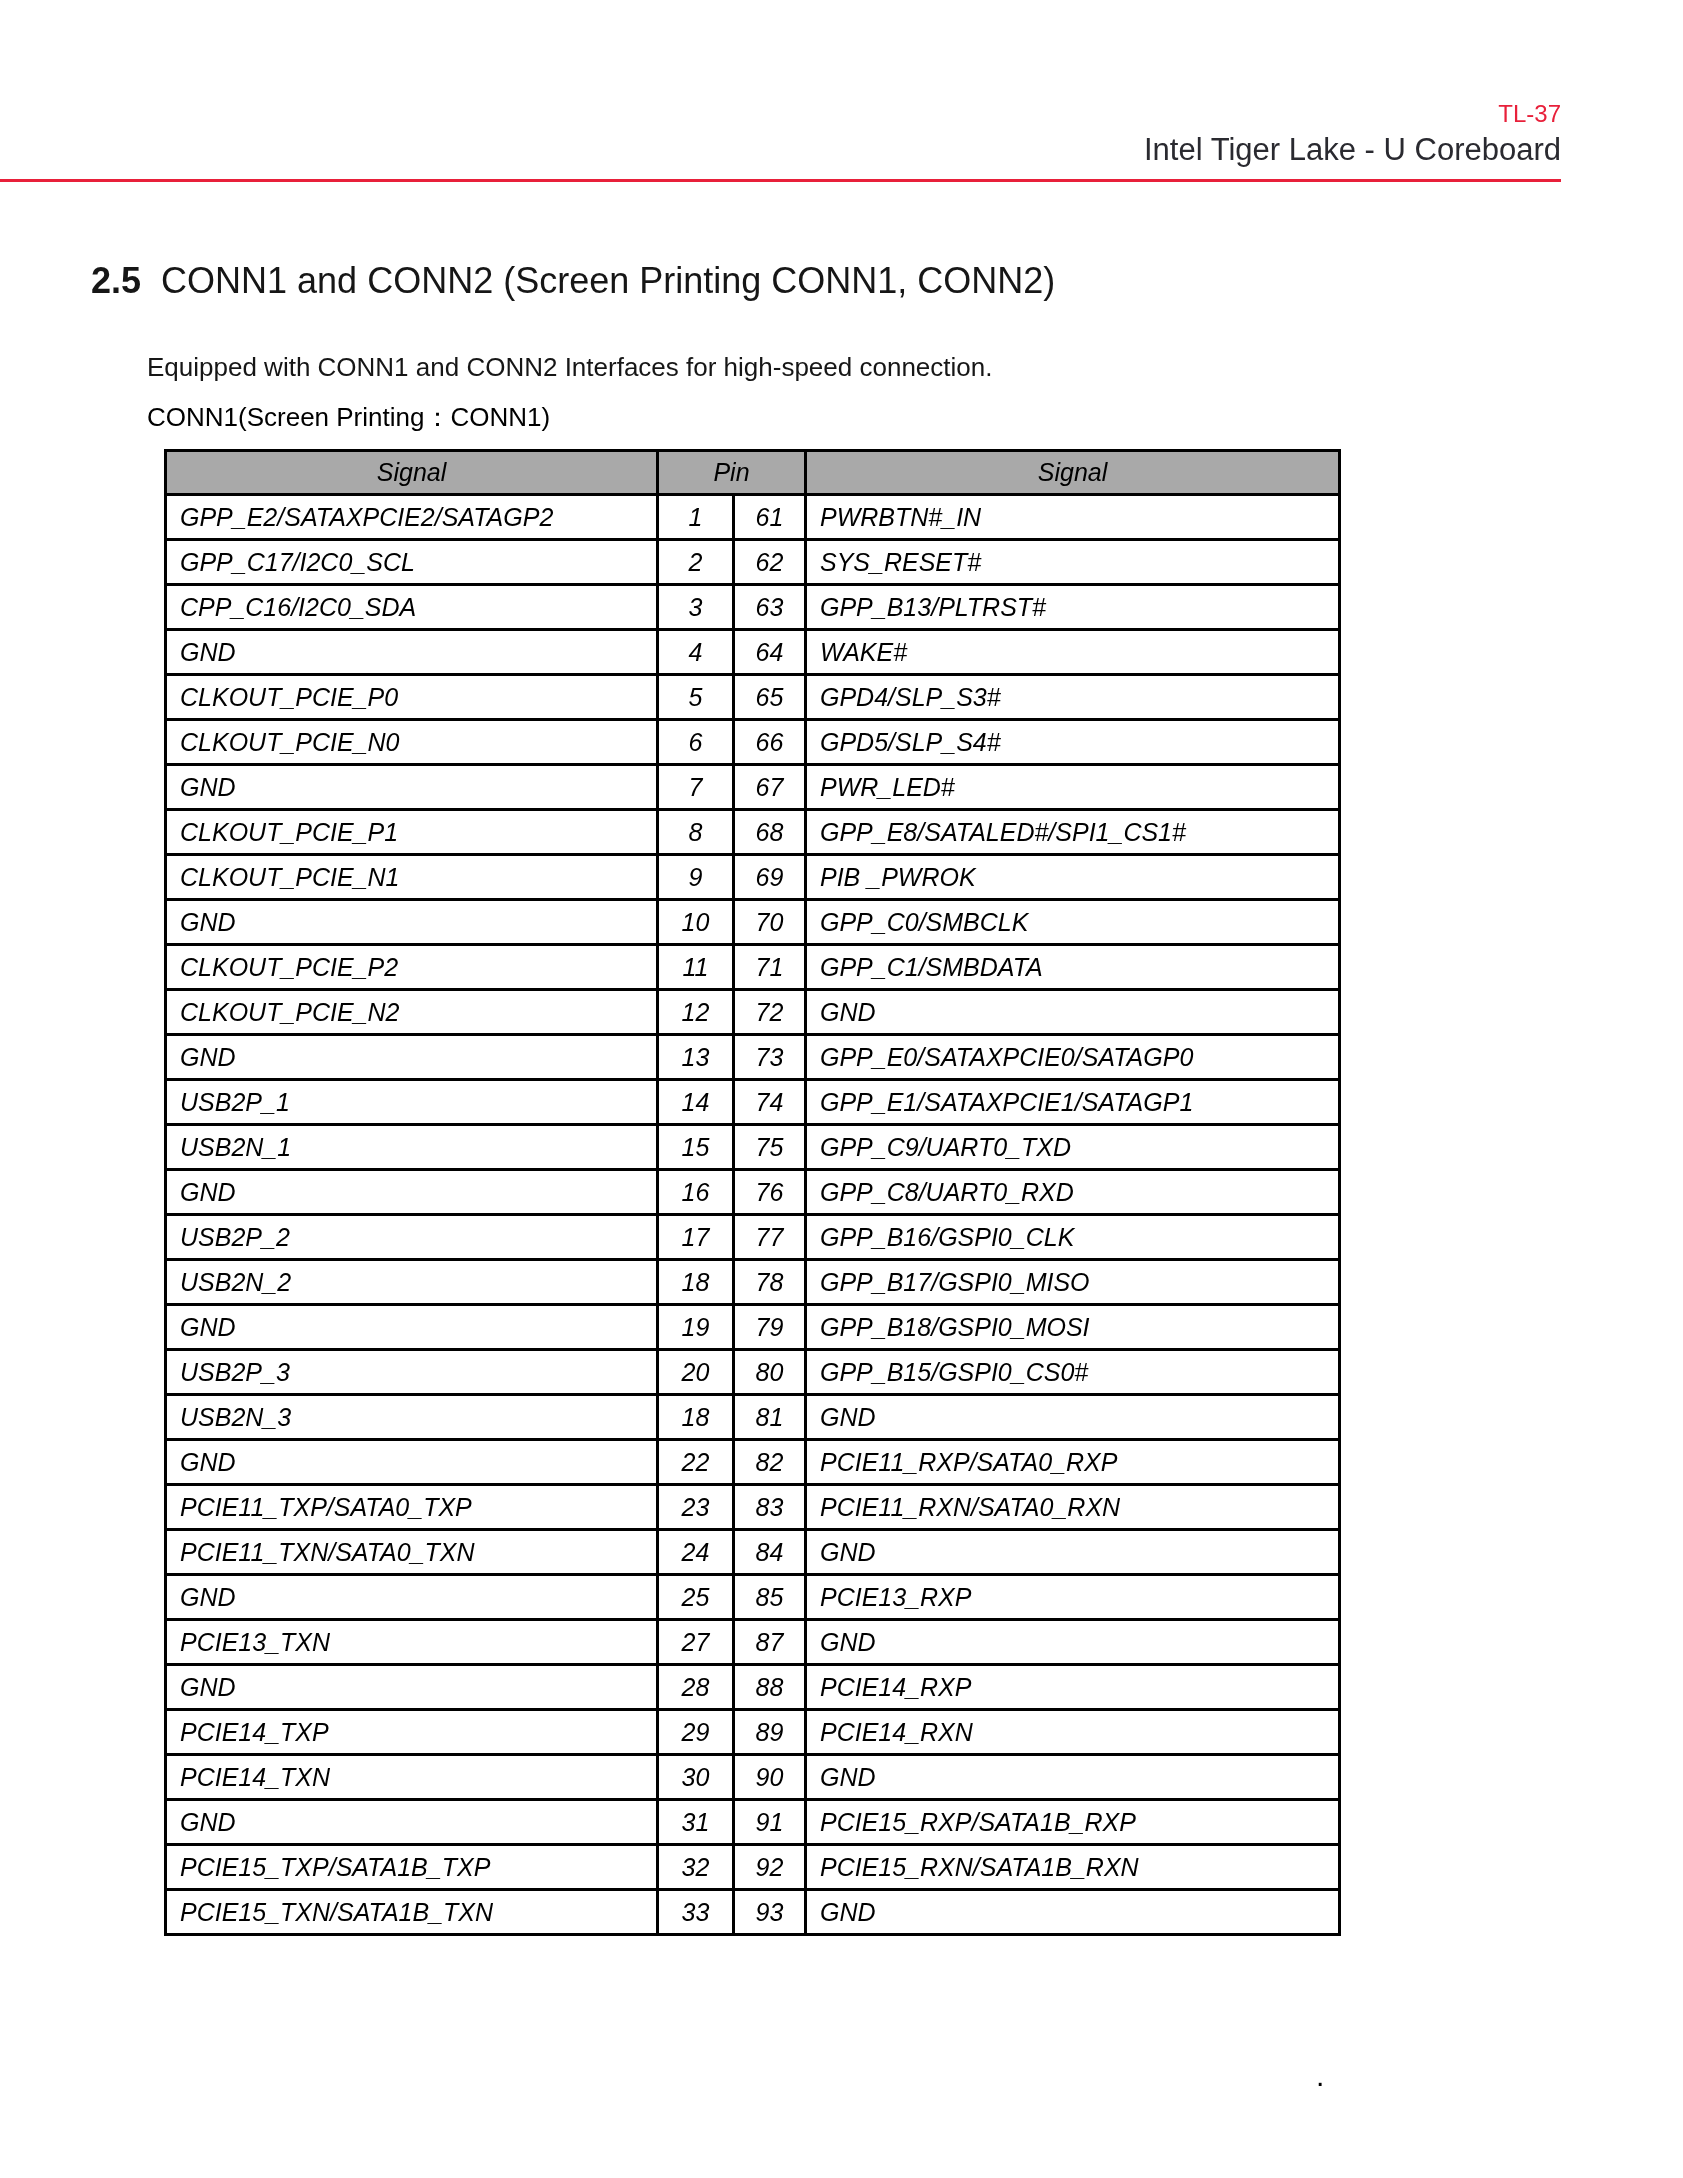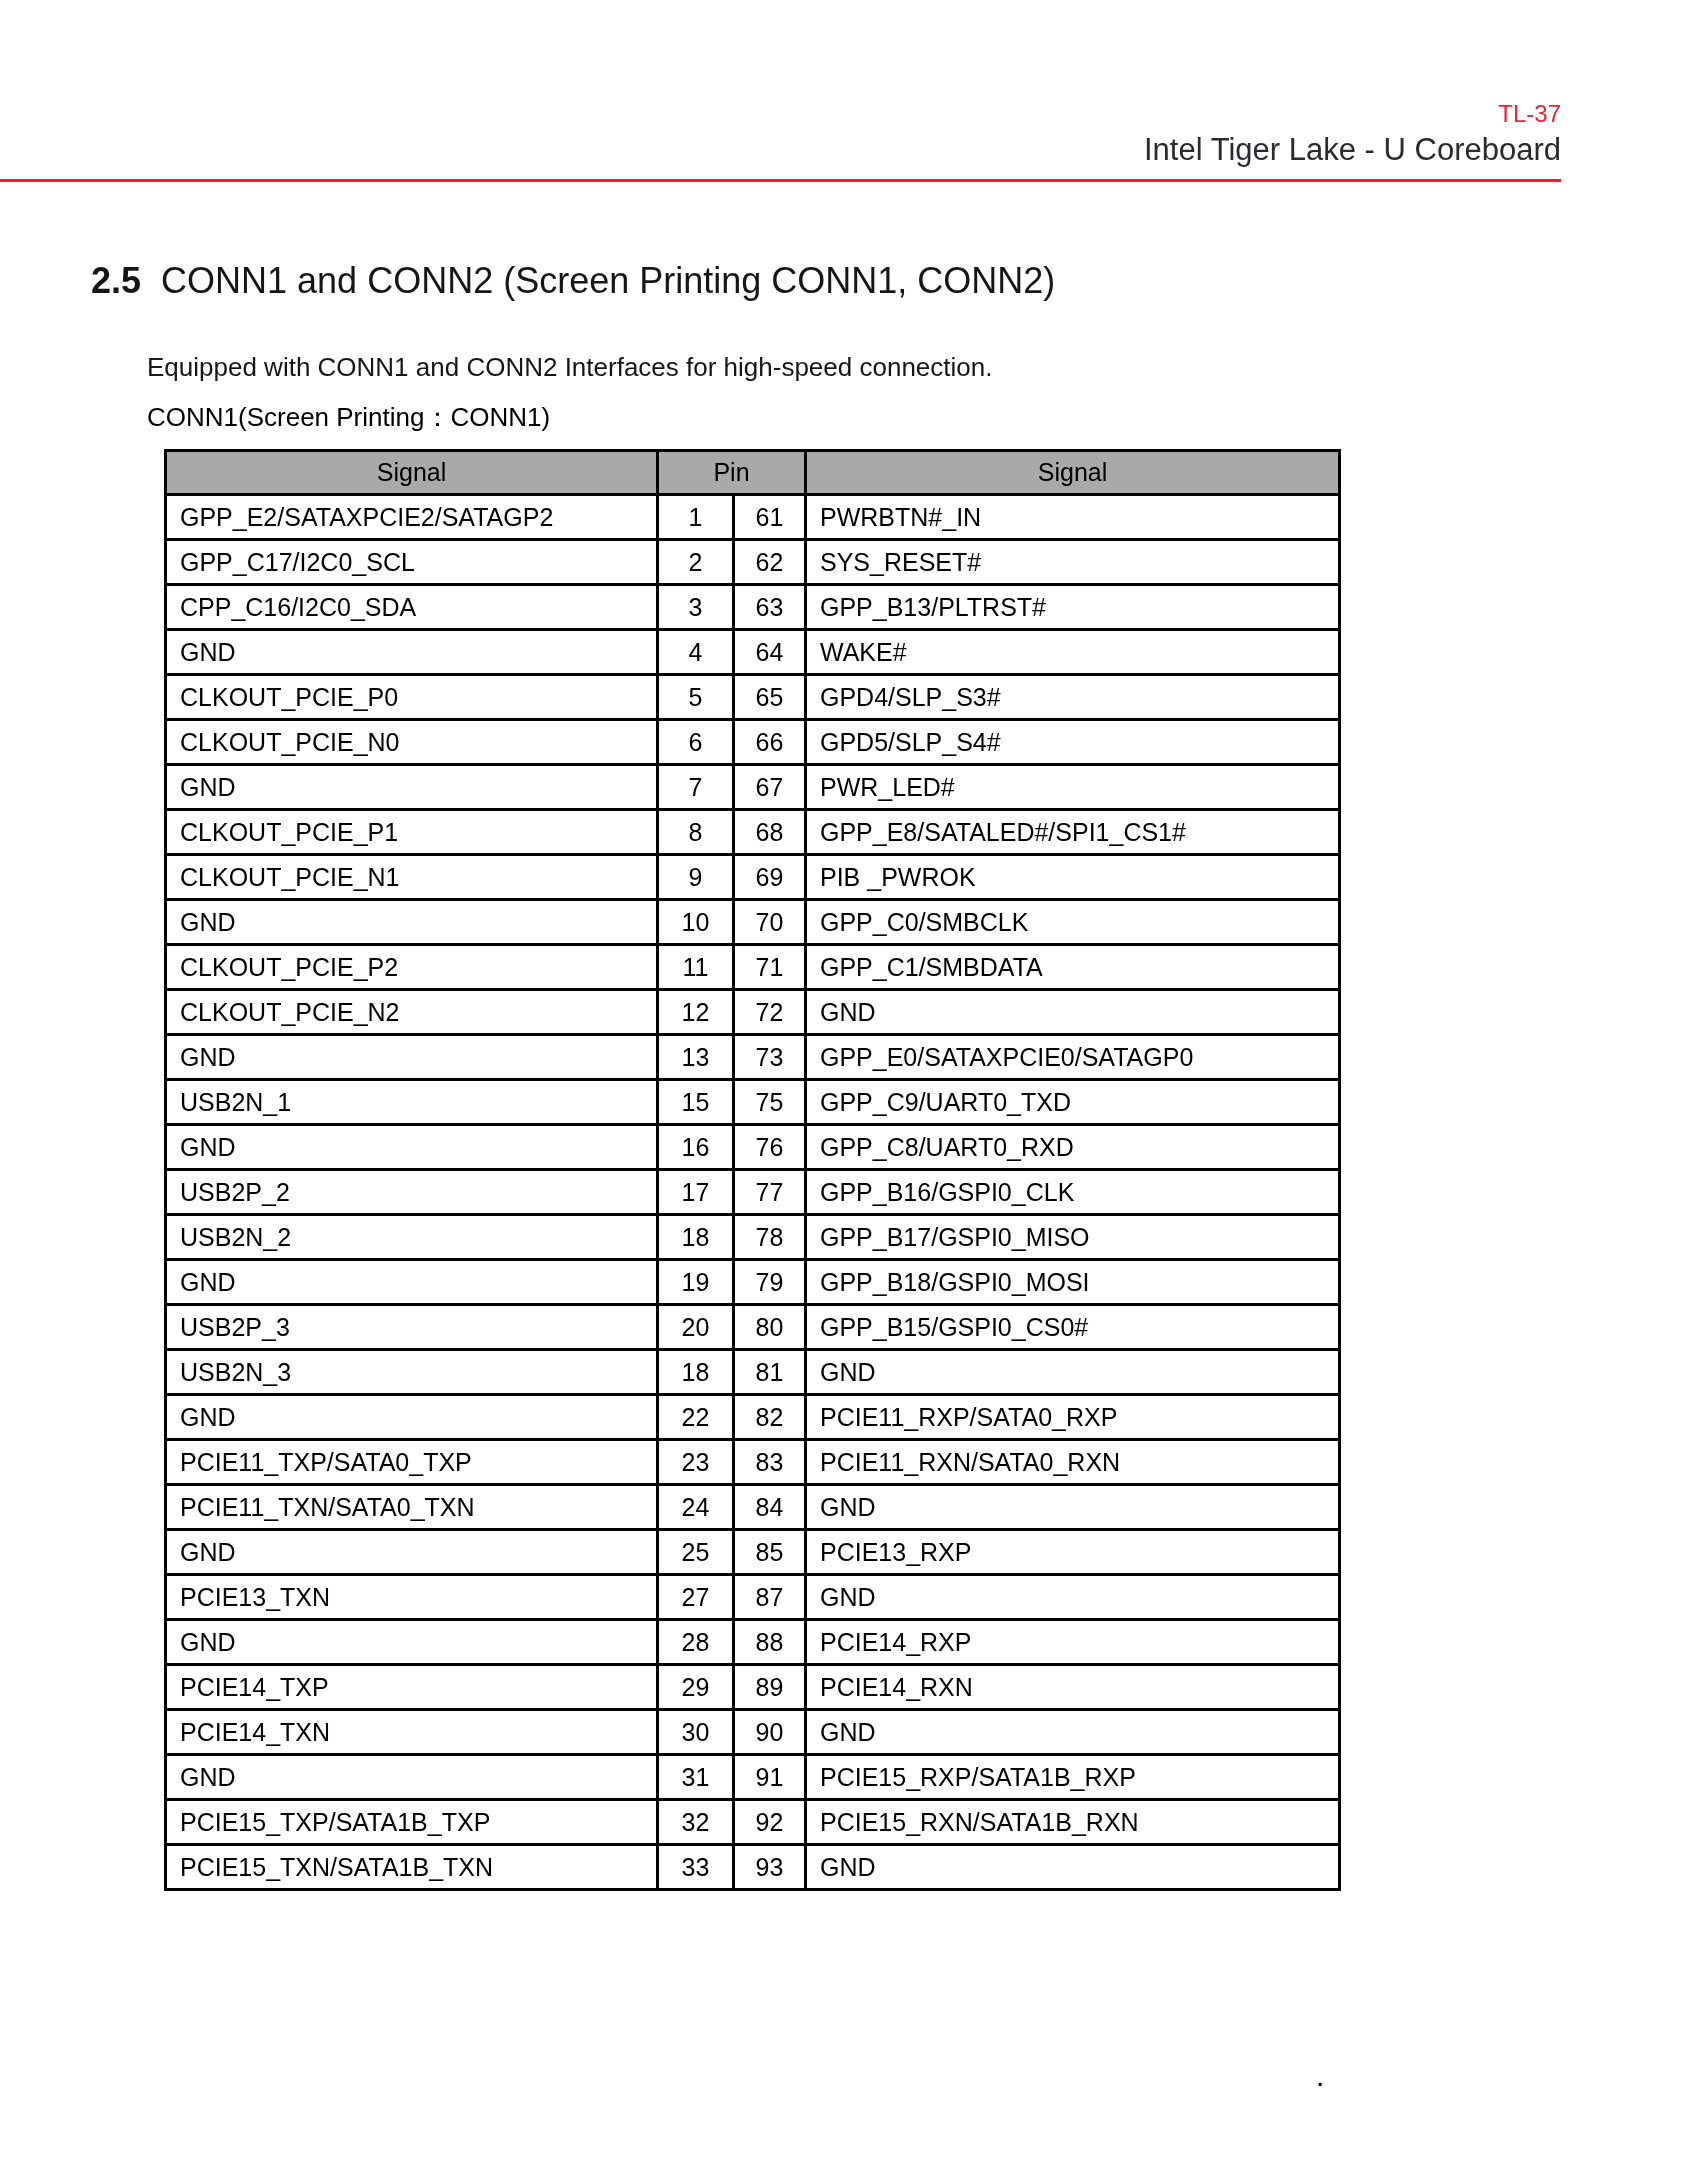--- a/index.html
+++ b/index.html
@@ -76,20 +76,21 @@
   .conn1-label .bold-part { font-weight: normal; }
 
   
   .pin-table {
     position: absolute;
     top: 449px;
     left: 164px;
     border-collapse: collapse;
     table-layout: fixed;
     border: 3px solid #000;
+    font-style: italic;
   }
   .pin-table th, .pin-table td {
     border: 3px solid #000;
     font-size: 25px;
     font-weight: normal;
     overflow: hidden;
     white-space: nowrap;
     padding: 0;
   }
   .pin-table th {
@@ -228,20 +229,26 @@
         <td class="cell-signal">GND</td>
       </tr>
 
       <tr>
         <td class="cell-signal">GND</td>
         <td class="cell-pin">13</td>
         <td class="cell-pin">73</td>
         <td class="cell-signal">GPP_E0/SATAXPCIE0/SATAGP0</td>
       </tr>
 
+      <tr>
+        <td class="cell-signal">USB2P_1</td>
+        <td class="cell-pin">14</td>
+        <td class="cell-pin">74</td>
+        <td class="cell-signal">GPP_E1/SATAXPCIE1/SATAGP1</td>
+      </tr>
 
       <tr>
         <td class="cell-signal">USB2N_1</td>
         <td class="cell-pin">15</td>
         <td class="cell-pin">75</td>
         <td class="cell-signal">GPP_C9/UART0_TXD</td>
       </tr>
 
       <tr>
         <td class="cell-signal">GND</td>

